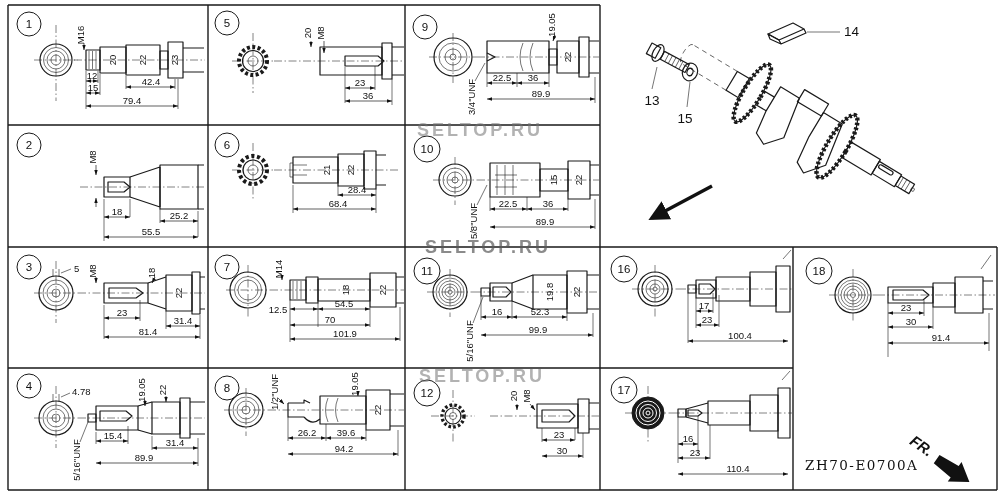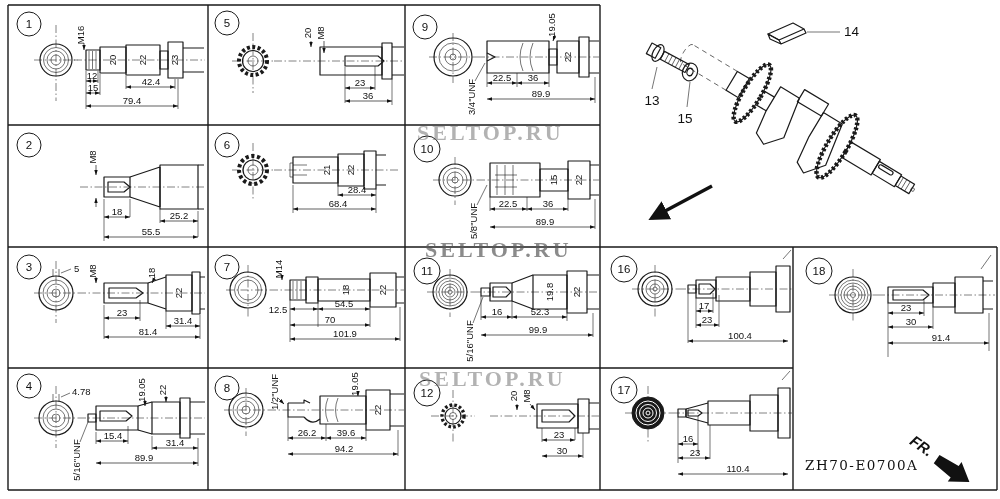--- a/index.html
+++ b/index.html
@@ -8,23 +8,23 @@
   .cell{position:absolute}
   .abs{position:absolute;left:0;top:0}
   svg text{font-family:"Liberation Sans",sans-serif;fill:#111;font-size:9.5px}
   svg .num{font-size:11.5px}
   svg .ref{font-size:13.5px}
   .grid{stroke:#1a1a1a;stroke-width:1.4;fill:none}
   .s{fill:none;stroke:#1a1a1a;stroke-width:1.2;stroke-linejoin:round}
   .e{fill:none;stroke:#1a1a1a;stroke-width:.6}
   .d{fill:none;stroke:#1a1a1a;stroke-width:.7}
   .cl{fill:none;stroke:#1a1a1a;stroke-width:.55;stroke-dasharray:8 2.5 1.5 2.5}
-  .wm{position:absolute;font-weight:bold;font-size:22px;letter-spacing:3px;
+  .wm{position:absolute;font-weight:bold;font-size:18px;letter-spacing:3px;
       color:rgba(115,115,115,.55);z-index:6;pointer-events:none;
-      font-family:Liberation Serif, serif}
+      font-family:Liberation Sans, sans-serif}
   #c1{left:8px;top:5px}#c2{left:8px;top:125px}#c3{left:8px;top:247px}#c4{left:8px;top:368px}
   #c5{left:208px;top:5px}#c6{left:208px;top:125px}#c7{left:208px;top:247px}#c8{left:208px;top:368px}
   #c9{left:405px;top:5px}#c10{left:405px;top:125px}#c11{left:405px;top:247px}#c12{left:405px;top:368px}
   #c16{left:600px;top:247px}#c17{left:600px;top:368px}#c18{left:793px;top:247px}
   #tr{left:600px;top:5px}#br{left:793px;top:368px}
 </style>
 </head>
 <body>
 
 <div id="page">

